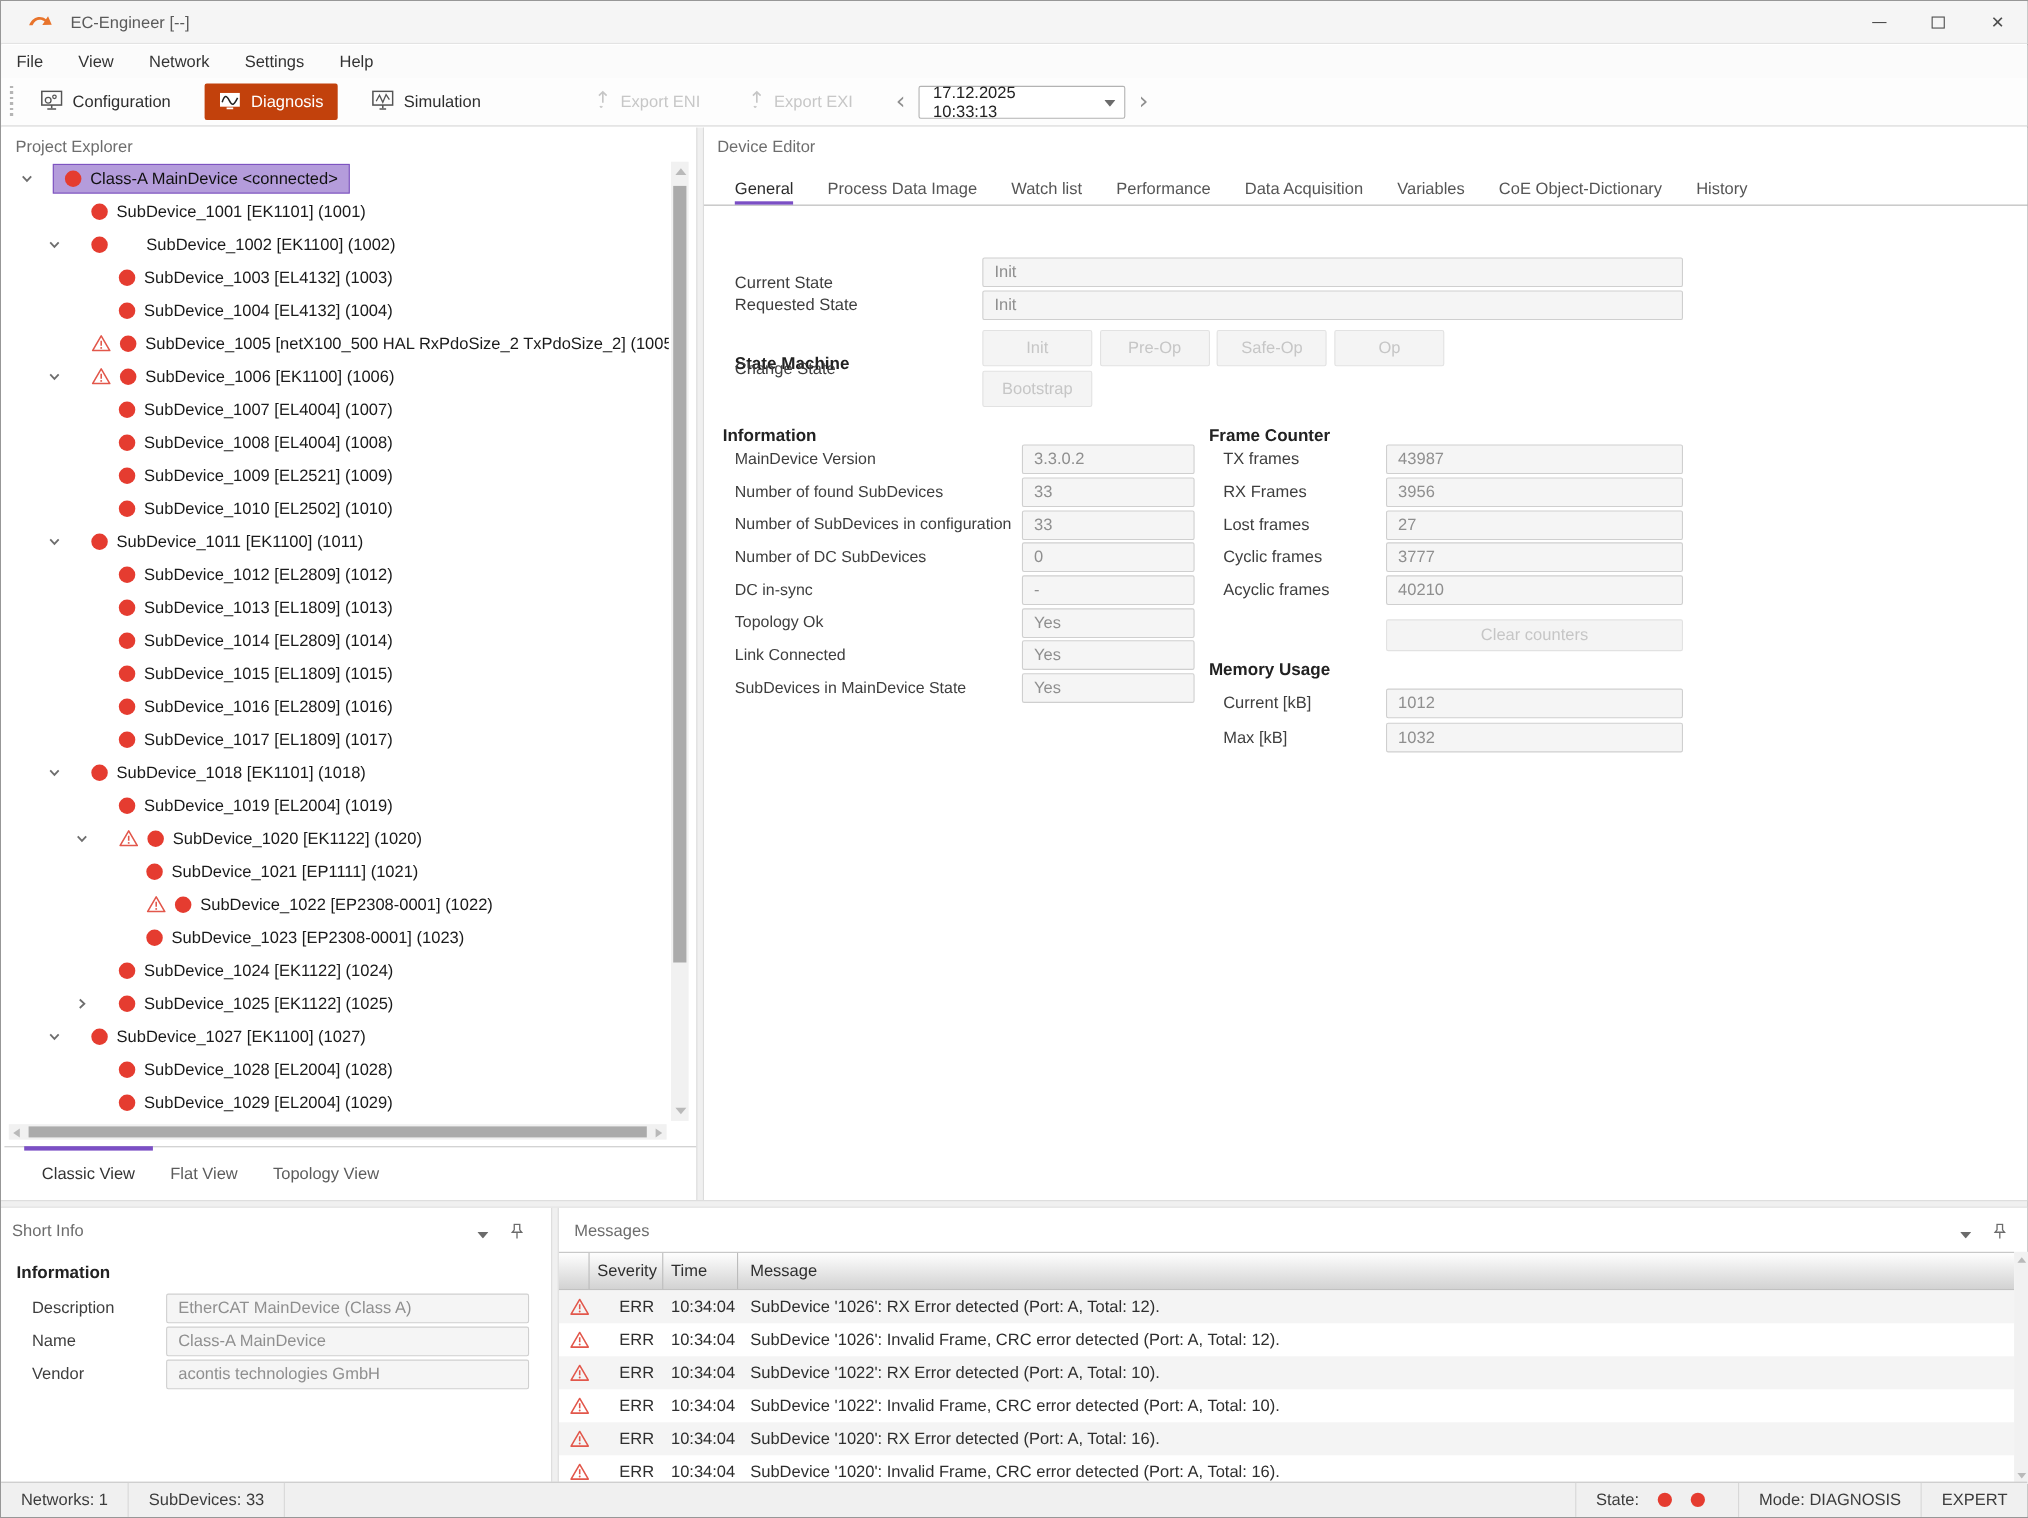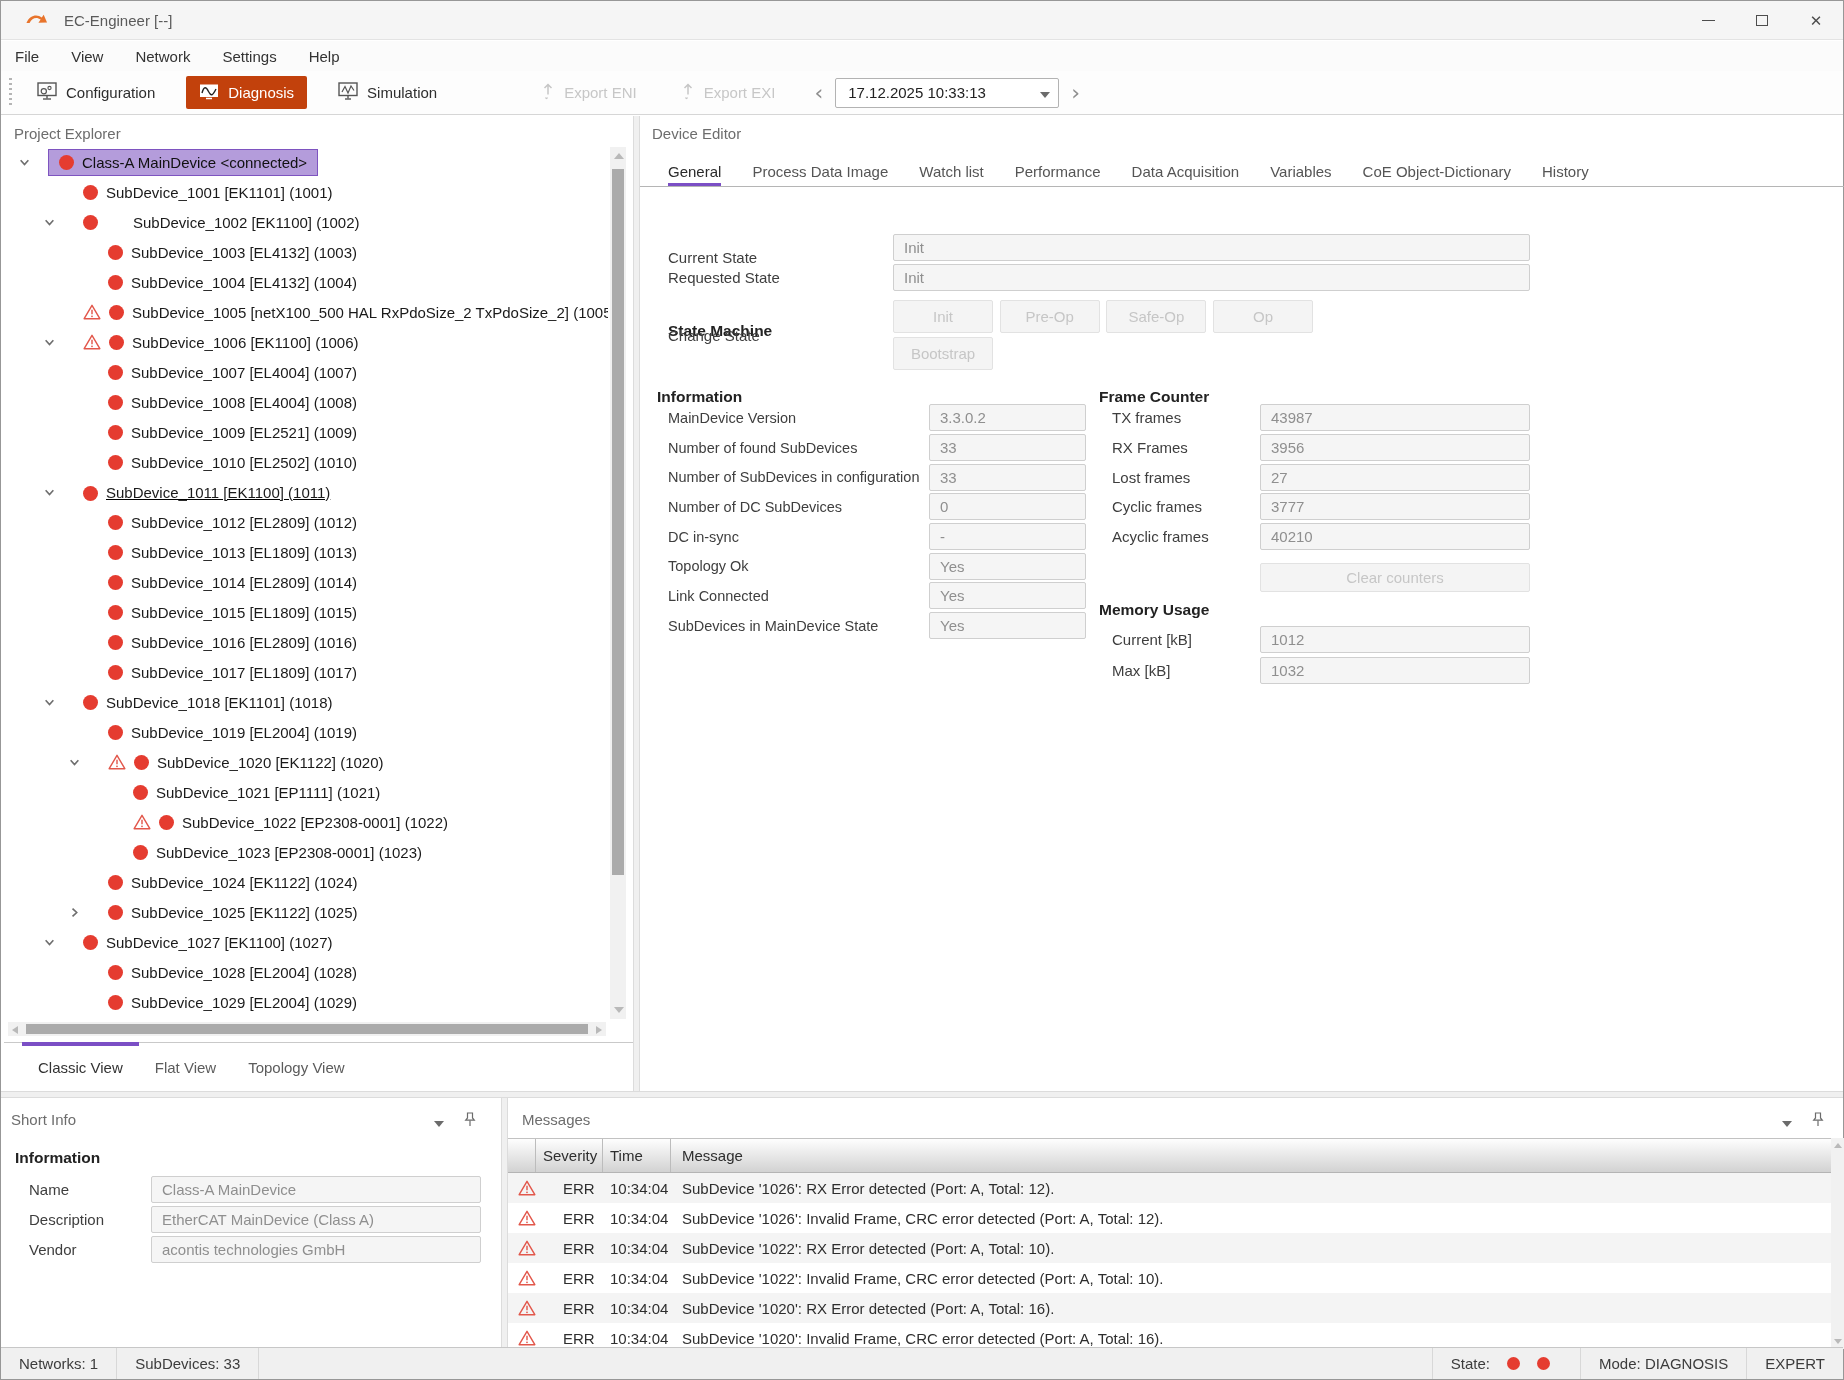--- a/index.html
+++ b/index.html
@@ -22,21 +22,21 @@
 .menu-item{font-size:15px;color:#333}
 
 
 .toolbar{position:absolute;left:0;top:70px;width:100%;height:44px;background:#fdfdfd;border-bottom:1px solid #d6d6d6;display:flex;align-items:center}
 .grip{width:3px;height:30px;margin-left:8px;margin-right:12px;background-image:repeating-linear-gradient(#b5b5b5 0 2px,transparent 2px 5px)}
 .tb-btn{display:flex;align-items:center;gap:9px;height:33px;padding:0 13px;font-size:15px;color:#2e2e2e;border-radius:2px;white-space:nowrap}
 .tb-btn.active{background:#c2410c;color:#fff}
 .tb-btn.disabled{color:#c7c7c7}
 .tb-sp{width:18px}
 .nav-arrow{font-size:22px;color:#8f8f8f;padding:0 12px;font-family:"DejaVu Sans",sans-serif}
-.datetime{width:224px;height:30px;border:1px solid #b3b3b3;border-radius:2px;background:#fff;display:flex;align-items:center;padding:0 8px 0 12px;gap:22px}
+.datetime{width:188px;height:30px;border:1px solid #b3b3b3;border-radius:2px;background:#fff;display:flex;align-items:center;padding:0 8px 0 12px;gap:22px}
 .datetime .dt-text{flex:1;font-size:15px;color:#222}
 
 
 .top-region{position:absolute;left:0;top:115px;width:100%;height:975px;background:#fff}
 .v-divider{position:absolute;left:632px;top:0;width:7px;height:100%;background:#f0f0f0;border-left:1px solid #dcdcdc;border-right:1px solid #dcdcdc}
 .h-splitter{position:absolute;left:0;top:1090px;width:100%;height:7px;background:#f0f0f0;border-top:1px solid #dcdcdc;border-bottom:1px solid #dcdcdc}
 .bottom-region{position:absolute;left:0;top:1097px;width:100%;height:251px;background:#fff}
 .bv-divider{position:absolute;left:500px;top:0;width:7px;height:100%;background:#f0f0f0;border-left:1px solid #dcdcdc;border-right:1px solid #dcdcdc}
 .panel-title{font-size:15px;color:#6d6d6d}
 
@@ -342,21 +342,21 @@
               <span class="tlabel">SubDevice_1010 [EL2502] (1010)</span>
             </span>
           </div>
           <div class="tree-row" style="padding-left: 39px;">
             <span class="chev">
               <svg width="11" height="11" viewBox="0 0 10 10">
                 <path d="M1.5 3 L5 6.8 L8.5 3" fill="none" stroke="#6e6e6e" stroke-width="1.5"></path>
               </svg>
             </span>
             <span class="chev-sp"></span>
-            <span style="display: inline-flex; align-items: flex-end; text-decoration: underline;">
+            <span style="display: inline-flex; align-items: center;">
               <span class="dot"></span>
               <span class="tlabel">SubDevice_1011 [EK1100] (1011)</span>
             </span>
           </div>
           <div class="tree-row" style="padding-left: 64px;">
             <span class="chev"></span>
             <span class="chev-sp"></span>
             <span style="display: inline-flex; align-items: center;">
               <span class="dot"></span>
               <span class="tlabel">SubDevice_1012 [EL2809] (1012)</span>
@@ -652,26 +652,26 @@
               <path d="M0 0 h10 L5 6 Z" fill="#6b6b6b"></path>
             </svg></span>
         <span><svg width="12" height="15" viewBox="0 0 12 15">
               <path d="M3.5 1 h5 v5 l1.8 2.2 h-8.6 l1.8 -2.2 z" fill="none" stroke="#6b6b6b" stroke-width="1.2"></path>
               <line x1="6" y1="8.5" x2="6" y2="14" stroke="#6b6b6b" stroke-width="1.2"></line>
             </svg></span>
       </div>
       <div class="si-heading">Information</div>
       <div class="si-rows" id="siRows">
           <div class="frow">
+            <div class="flabel">Description</div>
+            <div class="ffield">EtherCAT MainDevice (Class A)</div>
+          </div>
+          <div class="frow">
             <div class="flabel">Name</div>
             <div class="ffield">Class-A MainDevice</div>
-          </div>
-          <div class="frow">
-            <div class="flabel">Description</div>
-            <div class="ffield">EtherCAT MainDevice (Class A)</div>
           </div>
           <div class="frow">
             <div class="flabel">Vendor</div>
             <div class="ffield">acontis technologies GmbH</div>
           </div>
         </div>
     </div>
 
     <div class="bv-divider"></div>
 

